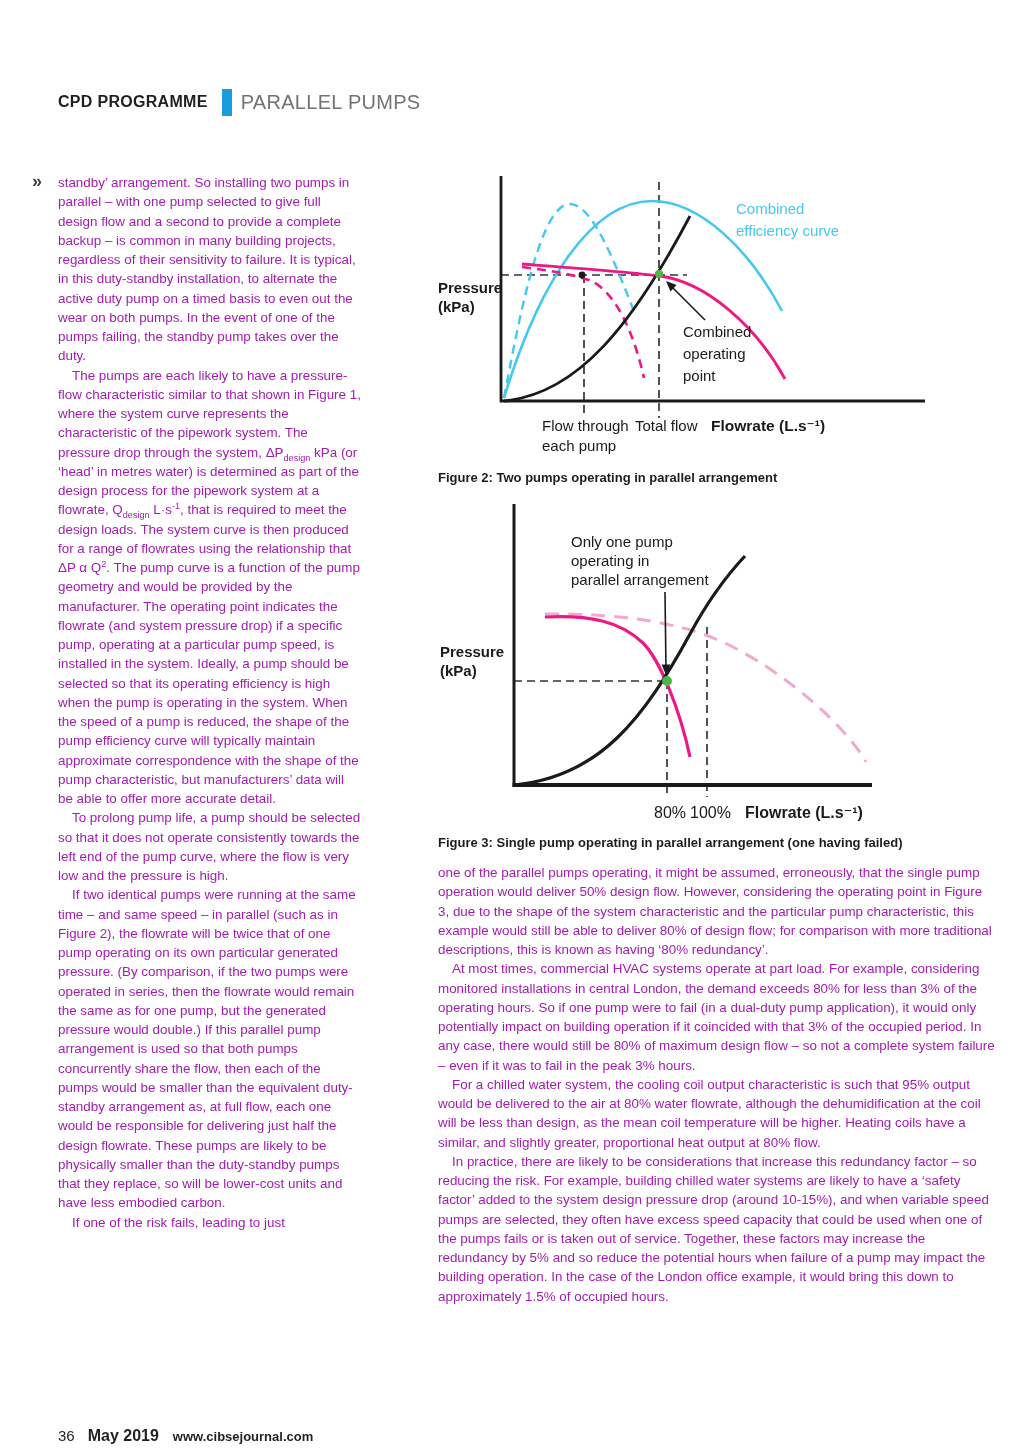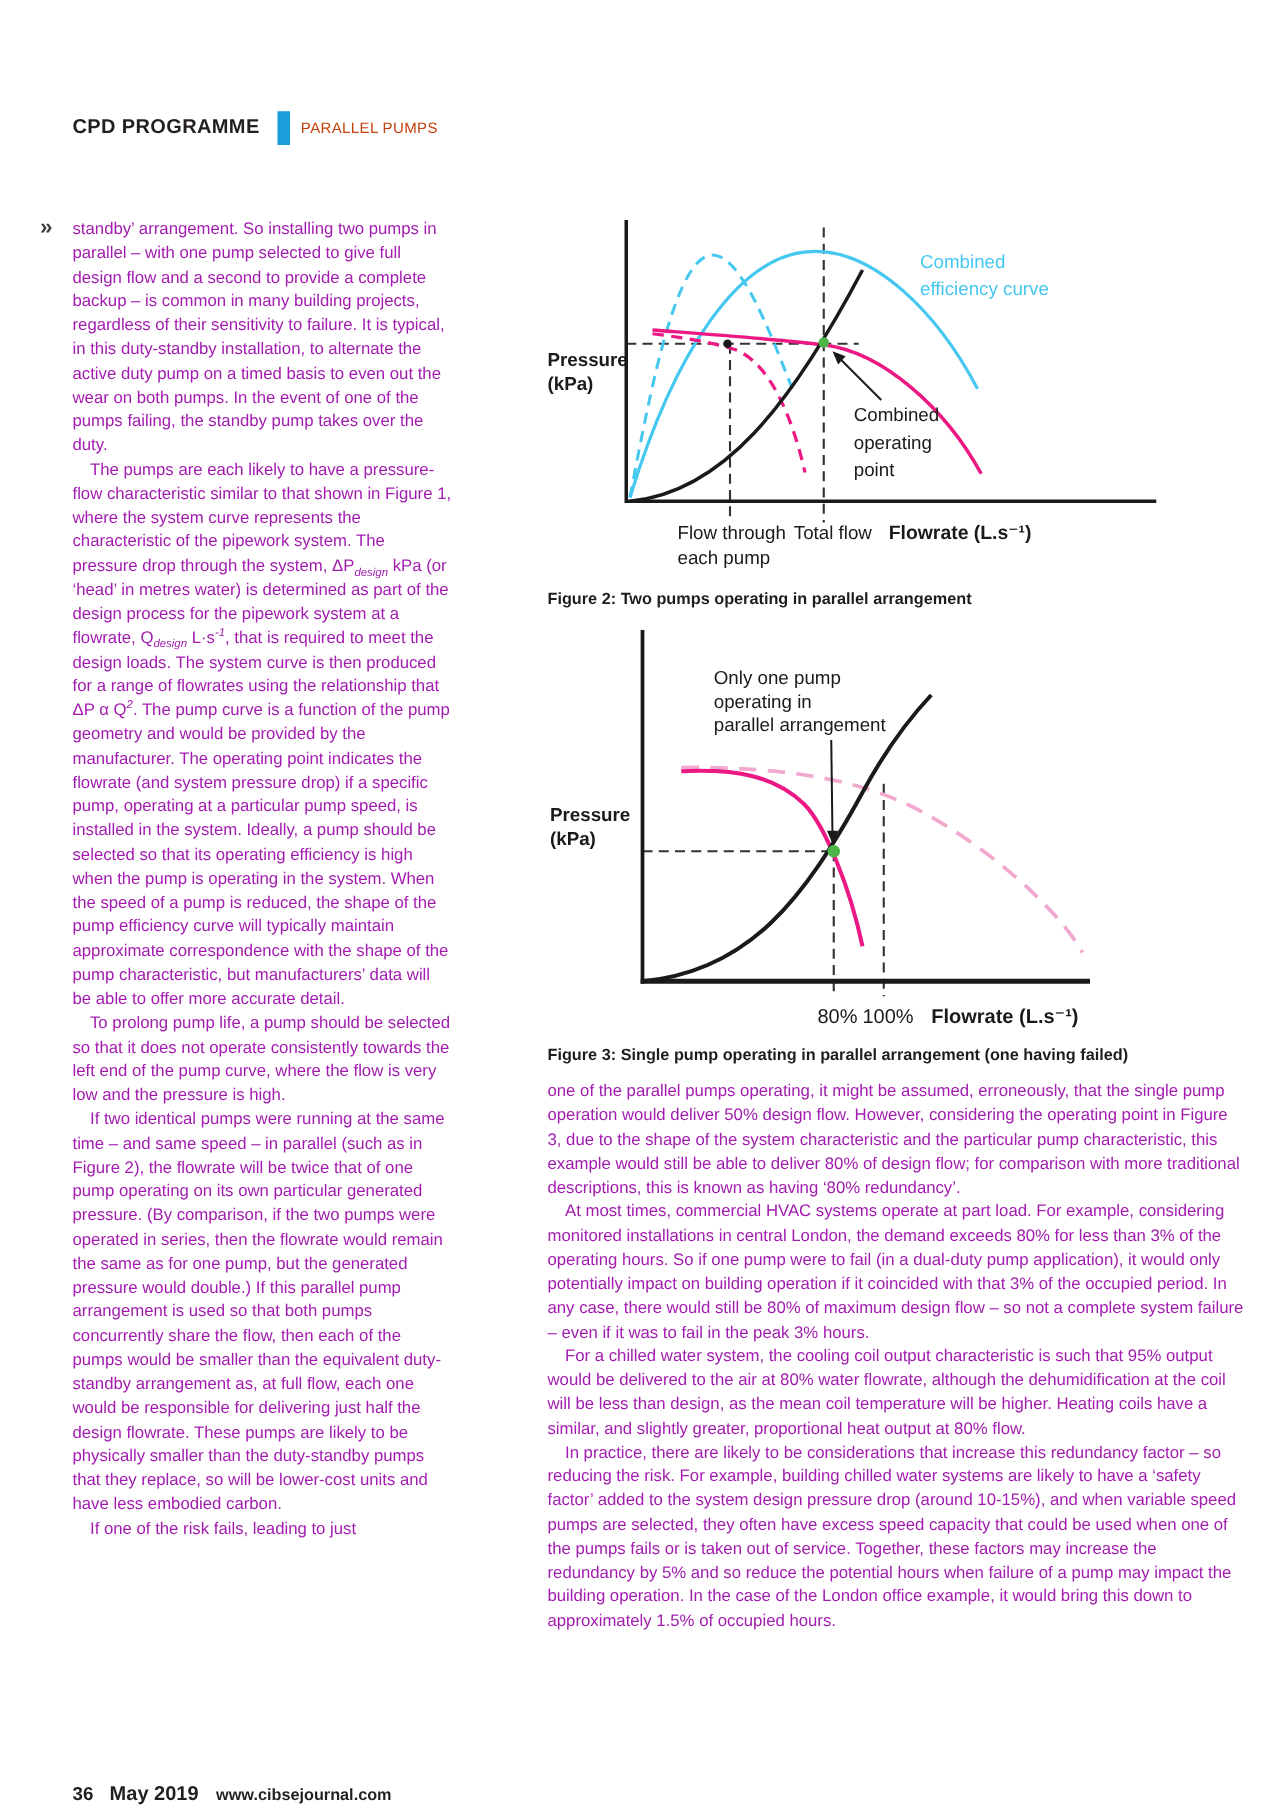--- a/index.html
+++ b/index.html
@@ -3,46 +3,46 @@
 <meta charset="utf-8">
 <style>
   html,body{margin:0;padding:0;background:#ffffff;}
   body{width:1024px;height:1448px;position:relative;font-family:"Liberation Sans","DejaVu Sans",sans-serif;}
   .page{position:absolute;inset:0;background:#fff;overflow:hidden;margin-top:36px;}
 
   
   .hdr{position:absolute;left:58px;top:52px;height:28px;display:flex;align-items:center;}
   .hdr .kicker{font-size:16px;font-weight:bold;color:#231f20;letter-spacing:.3px;}
   .hdr .bar{display:inline-block;width:10px;height:27px;background:#1b9dd9;margin:0 9px 0 14px;}
-  .hdr .title{font-size:12px;color:#c2410c;letter-spacing:.3px;}
+  .hdr .title{font-size:20px;color:#737373;letter-spacing:.3px;}
 
   
   .marker{position:absolute;left:32px;top:135px;font-size:18px;font-weight:bold;color:#3f3f3f;}
   .col{font-size:13.4px;line-height:19.25px;color:#a21caf;text-align:left;}
   .col-left{position:absolute;left:58px;top:137px;width:303px;}
   .col-right{position:absolute;left:438px;top:827px;width:557px;}
   .col p{margin:0;}
   .col p.ind{text-indent:14px;}
-  sub,sup{font-size:68%;line-height:0;font-style:italic;}
+  sub,sup{font-size:68%;line-height:0;}
 
   
   figure{margin:0;padding:0;}
   .fig2{position:absolute;left:438px;top:138px;width:566px;}
   .fig3{position:absolute;left:438px;top:468px;width:566px;}
   figcaption{font-size:13px;font-weight:bold;color:#1d1d1b;margin-top:2px;}
   svg text{font-family:"Liberation Sans","DejaVu Sans",sans-serif;}
   .ax-lab{font-size:15px;font-weight:bold;fill:#1a1a1a;}
   .tick-lab{font-size:15px;fill:#1a1a1a;}
   .ann-lab{font-size:15px;fill:#1a1a1a;}
   .cyan-lab{font-size:15px;}
   .flow-lab{font-size:15.5px;font-weight:bold;fill:#1a1a1a;}
 
   
   .ftr{position:absolute;left:58px;top:1391px;display:flex;align-items:baseline;color:#231f20;}
-  .ftr .pg{font-size:15px;font-weight:bold;}
+  .ftr .pg{font-size:15px;font-weight:normal;}
   .ftr .issue{font-size:16px;font-weight:bold;margin-left:13px;}
   .ftr .site{font-size:13px;font-weight:bold;margin-left:14px;}
 </style>
 </head>
 <body>
 
 <div class="page">
 
   <div class="hdr">
     <span class="kicker">CPD PROGRAMME</span>

